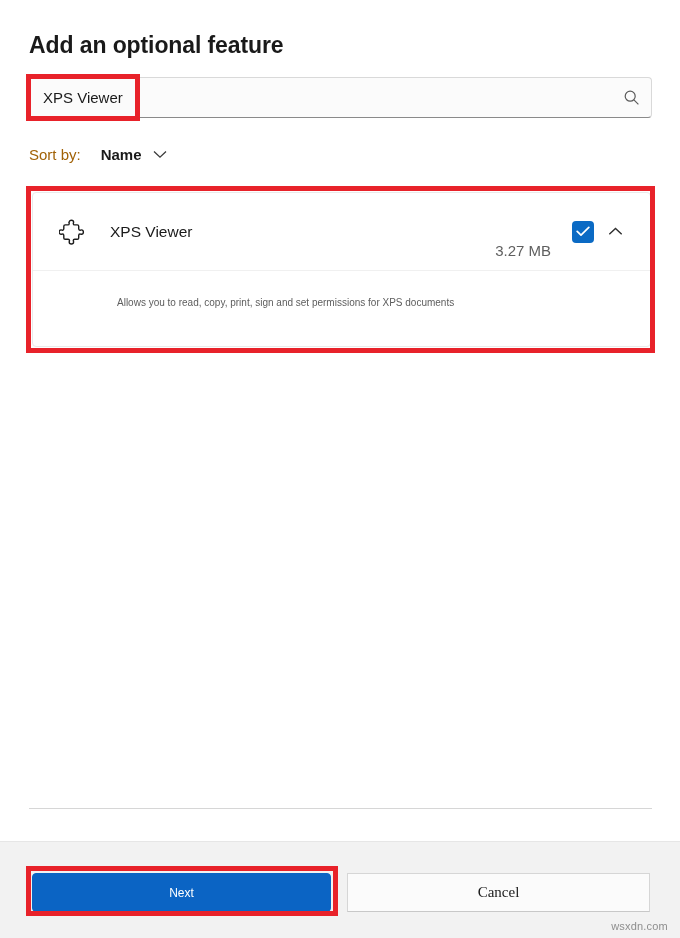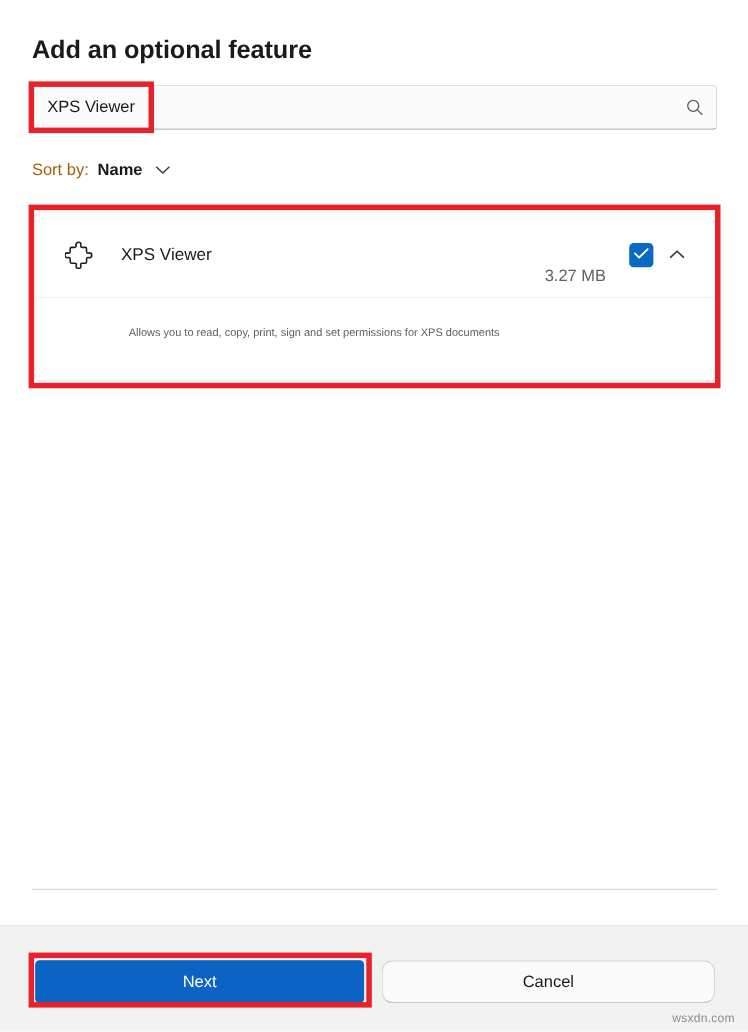--- a/index.html
+++ b/index.html
@@ -75,21 +75,21 @@
     top: 146px;
     display: flex;
     align-items: center;
     gap: 6px;
     font-size: 15px;
   }
   .sort-label { color: #a16207; }
   .sort-value {
     color: #1a1a1a;
     font-weight: bold;
-    margin-left: 2px;
+    margin-left: 14px;
   }
   .sort-chevron {
     display: inline-flex;
     align-items: center;
     margin-left: 5px;
     color: #3a3a3a;
   }
 
   
   .feature-card {
@@ -184,35 +184,35 @@
     position: absolute;
     left: 32px;
     top: 31px;
     width: 299px;
     height: 39px;
     background: #0b64c4;
     color: #ffffff;
     border: 1px solid #0b64c4;
     border-radius: 4px;
     font-family: "Liberation Sans", sans-serif;
-    font-size: 15px;
+    font-size: 12px;
     cursor: pointer;
   }
   .btn-cancel {
     position: absolute;
     left: 347px;
     top: 31px;
     width: 303px;
     height: 39px;
     background: #fbfbfb;
     color: #1a1a1a;
     border: 1px solid #d6d6d6;
     border-bottom-color: #c8c8c8;
-    border-radius: 10px;
-    font-family: Liberation Sans, sans-serif;
+    border-radius: 0;
+    font-family: Liberation Serif, serif;
     font-size: 15px;
     cursor: pointer;
   }
   .watermark {
     position: absolute;
     right: 12px;
     bottom: 6px;
     font-size: 11px;
     color: #8e8e8e;
     letter-spacing: 0.2px;

